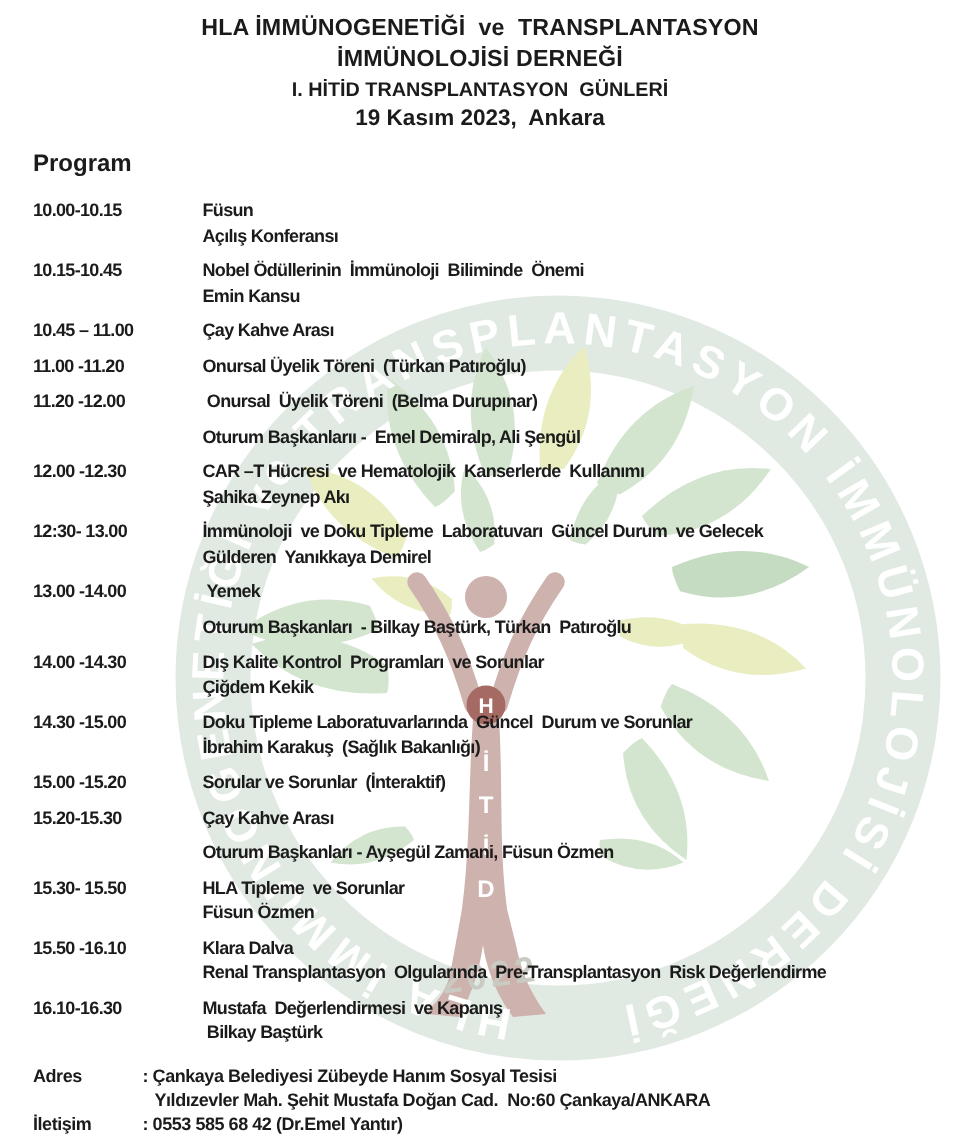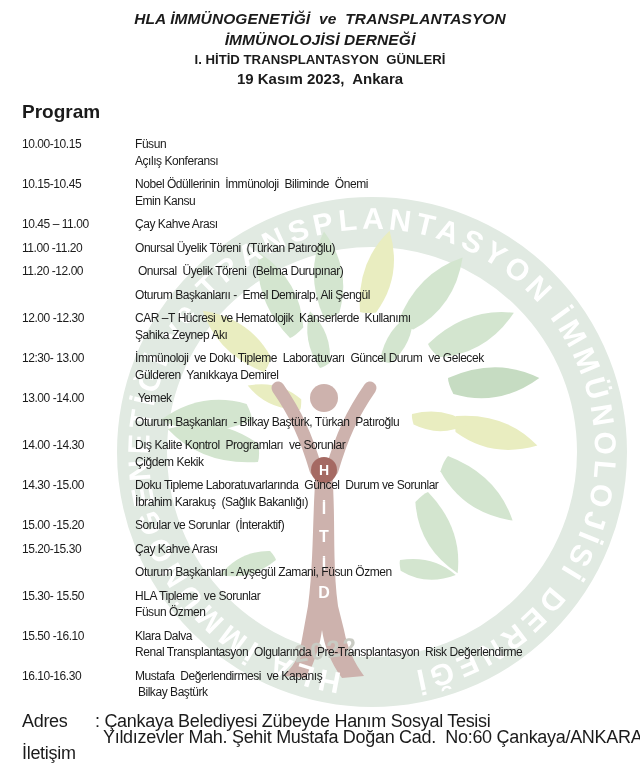--- a/index.html
+++ b/index.html
@@ -8,33 +8,33 @@
     width:640px;height:764px;
     background:#ffffff;
     overflow:hidden;
     font-family:"Liberation Sans", sans-serif;
     color:#1b1b1b;
   }
   .watermark{position:absolute;inset:0;z-index:0;}
   .content{position:absolute;inset:0;z-index:1;padding:8px 22px 0 22px;box-sizing:border-box;}
 
   .hdr{ text-align:center; font-weight:bold; }
-  .hdr .t1{font-size:15.5px;line-height:21px;letter-spacing:.1px;white-space:pre;font-style:italic;}
+  .hdr .t1{font-size:15.5px;line-height:21px;letter-spacing:.1px;white-space:pre;}
   .hdr .t2{font-size:13.2px;line-height:19px;margin-top:0;white-space:pre;}
   .hdr .t3{font-size:15px;line-height:19px;white-space:pre;}
 
-  .program-label{font-weight:bold;font-size:19px;margin-top:13px;}
+  .program-label{font-weight:bold;font-size:16px;margin-top:13px;}
 
   .schedule{margin-top:13px;}
-  .row{display:flex;margin-bottom:7px;font-weight:normal;font-size:12px;line-height:16.5px;letter-spacing:-0.45px;}
+  .row{display:flex;margin-bottom:7px;font-weight:bold;font-size:12px;line-height:16.5px;letter-spacing:-0.45px;}
   .row .time{flex:0 0 113px;white-space:pre;}
   .row .lines{flex:1 1 auto;min-width:0;}
   .row .line{white-space:pre;}
 
-  .footer{margin-top:12px;font-weight:normal;font-size:18px;line-height:16px;letter-spacing:-0.3px;}
+  .footer{margin-top:12px;font-weight:bold;font-size:12px;line-height:16px;letter-spacing:-0.3px;}
   .frow{display:flex;}
   .frow .flabel{flex:0 0 73px;white-space:pre;}
   .frow .fval{white-space:pre;}
   .faddr2{padding-left:81px;white-space:pre;}
 </style>
 </head>
 <body>
 
 <div class="page">
 
@@ -236,17 +236,18 @@
 </div>
 
     <div class="footer">
       <div class="frow">
         <div class="flabel">Adres</div>
         <div class="fval">: Çankaya Belediyesi Zübeyde Hanım Sosyal Tesisi</div>
       </div>
       <div class="faddr2">Yıldızevler Mah. Şehit Mustafa Doğan Cad.  No:60 Çankaya/ANKARA</div>
       <div class="frow">
         <div class="flabel">İletişim</div>
+        <div class="fval">: 0553 585 68 42 (Dr.Emel Yantır)</div>
       </div>
     </div>
 
   </div>
 </div>
 
 </body></html>

